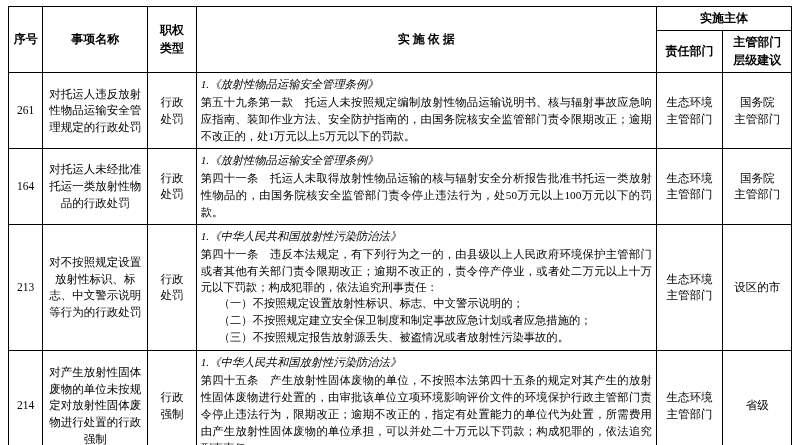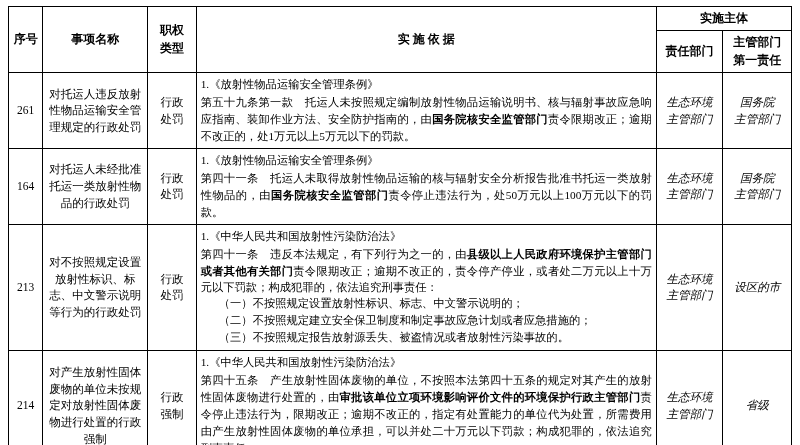--- a/index.html
+++ b/index.html
@@ -51,38 +51,38 @@
     text-align: justify;
     text-justify: inter-ideograph;
     line-height: 1.5;
     font-size: 11.3px;
   }
   .basis-cell p {
     margin: 0;
   }
   .basis-cell .title-line {
     margin: 0 0 1px 0;
+    font-style: italic;
   }
   .basis-cell .indent {
     text-indent: 0;
   }
   .basis-cell .sub {
     text-indent: 1.6em;
     font-family: Liberation Mono, monospace;
   }
   b.hl {
-    font-weight: bold;
+    font-weight: normal;
   }
   .cell-center {
     text-align: center;
   }
   .small-center {
     text-align: center;
     font-size: 11.5px;
-    font-style: italic;
   }
 </style>
 </head>
 <body>
 
 <div class="page">
   <table class="doc">
     <colgroup>
       <col class="c-no">
       <col class="c-name">
@@ -101,21 +101,21 @@
         </th>
         <th class="hd" rowspan="2">实 施 依 据</th>
         <th class="hd hdr-top-merge" colspan="2">实施主体</th>
       </tr>
       <tr>
         <th class="hd">
           <div>责任部门</div>
         </th>
         <th class="hd">
           <div>主管部门</div>
-          <div>第一责任</div>
+          <div>层级建议</div>
         </th>
       </tr>
     </thead>
     <tbody>
         <tr>
           <td class="cell-center">261</td>
           <td class="cell-center">对托运人违反放射性物品运输安全管理规定的行政处罚</td>
           <td class="cell-center">
             <div>行政</div>
             <div>处罚</div>

